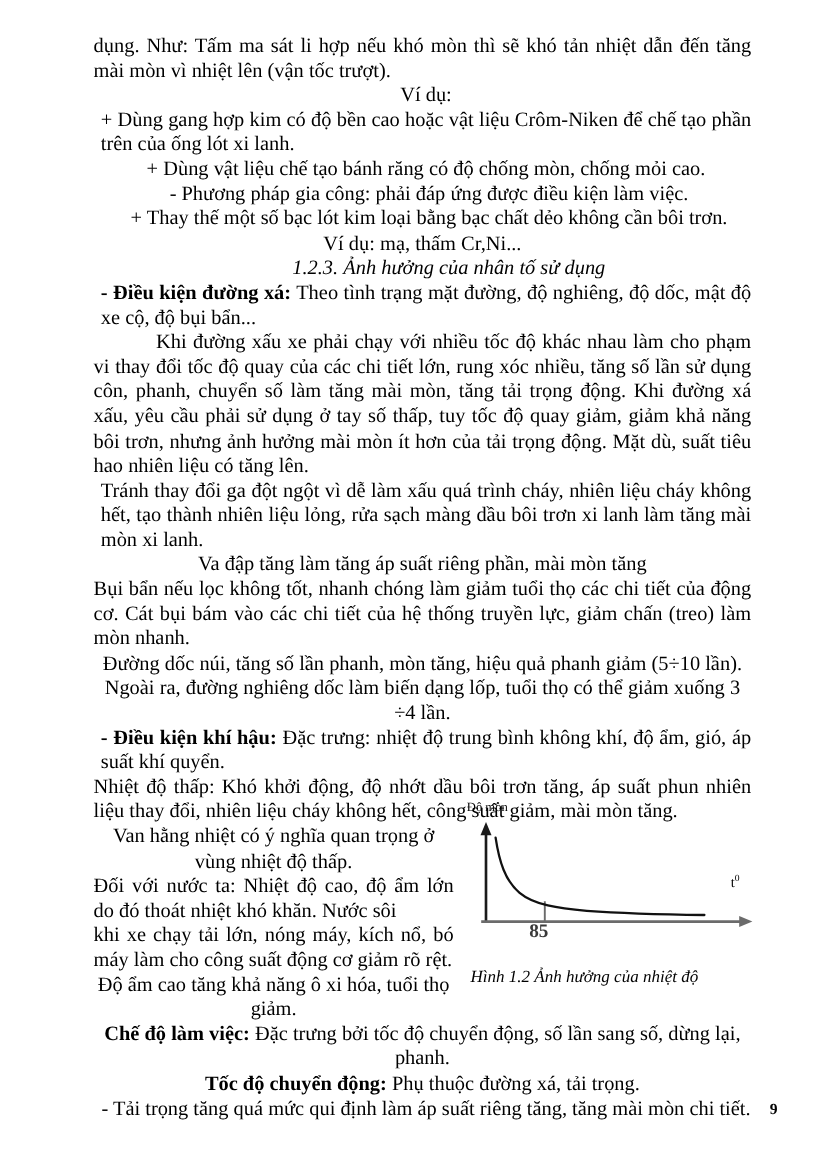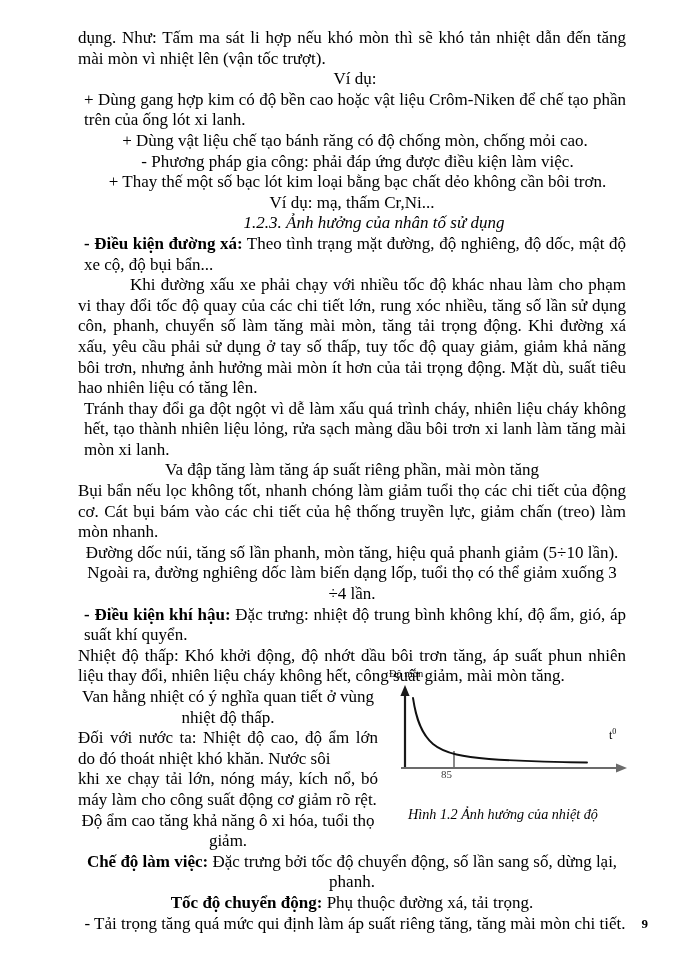--- a/index.html
+++ b/index.html
@@ -56,32 +56,33 @@
     position: absolute;
     left: 226px;
     top: 55px;
     font-size: 12px;
   }
   .fig-xlabel sup { font-size: 8px; }
   .fig-tick {
     position: absolute;
     left: 58px;
     top: 96px;
-    font-size: 11px;
+    font-size: 16px;
     color: #3a3a3a;
+    font-weight: bold;
   }
   .fig-svg {
     position: absolute;
     left: 0;
     top: 0;
   }
 
   .caption {
     position: absolute;
-    left: 408px;
+    left: 392px;
     top: 806px;
     font-size: 14.2px;
     font-style: italic;
     white-space: nowrap;
   }
 
   .page-number {
     position: absolute;
     right: 52px;
     bottom: 28px;
@@ -126,21 +127,21 @@
     <p>Bụi bẩn nếu lọc không tốt, nhanh chóng làm giảm tuổi thọ các chi tiết của động cơ. Cát bụi bám vào các chi tiết của hệ thống truyền lực, giảm chấn (treo) làm mòn nhanh.</p>
 
     <p class="nojust">Đường dốc núi, tăng số lần phanh, mòn tăng, hiệu quả phanh giảm (5÷10 lần).</p>
 
     <p class="nojust">Ngoài ra, đường nghiêng dốc làm biến dạng lốp, tuổi thọ có thể giảm xuống 3 ÷4 lần.</p>
 
     <p class="ind-sm"><span class="bd">- Điều kiện khí hậu:</span><span> Đặc trưng: nhiệt độ trung bình không khí, độ ẩm, gió, áp suất khí quyển.</span></p>
 
     <p>Nhiệt độ thấp: Khó khởi  động,  độ nhớt dầu bôi trơn tăng, áp suất phun nhiên liệu thay đổi, nhiên liệu cháy không hết, công suất giảm, mài mòn tăng.</p>
 
-    <p class="narrow nojust">Van hằng nhiệt có ý nghĩa quan tiết  ở vùng nhiệt độ thấp.</p>
+    <p class="narrow nojust">Van hằng nhiệt có ý nghĩa quan trọng  ở vùng nhiệt độ thấp.</p>
 
     <p class="narrow">Đối với nước ta: Nhiệt độ cao, độ ẩm lớn do đó thoát nhiệt khó khăn. Nước sôi</p>
 
     <p class="narrow">khi xe chạy tải lớn, nóng máy, kích nổ, bó máy làm cho công suất động cơ giảm rõ rệt.</p>
 
 
     <p class="narrow nojust">Độ ẩm cao tăng khả năng ô xi hóa, tuổi thọ giảm.</p>
 
     <p class="nojust"><span class="bd">Chế độ làm việc:</span><span> Đặc trưng bởi tốc độ chuyển động, số lần sang số, dừng lại, phanh.</span></p>
 

